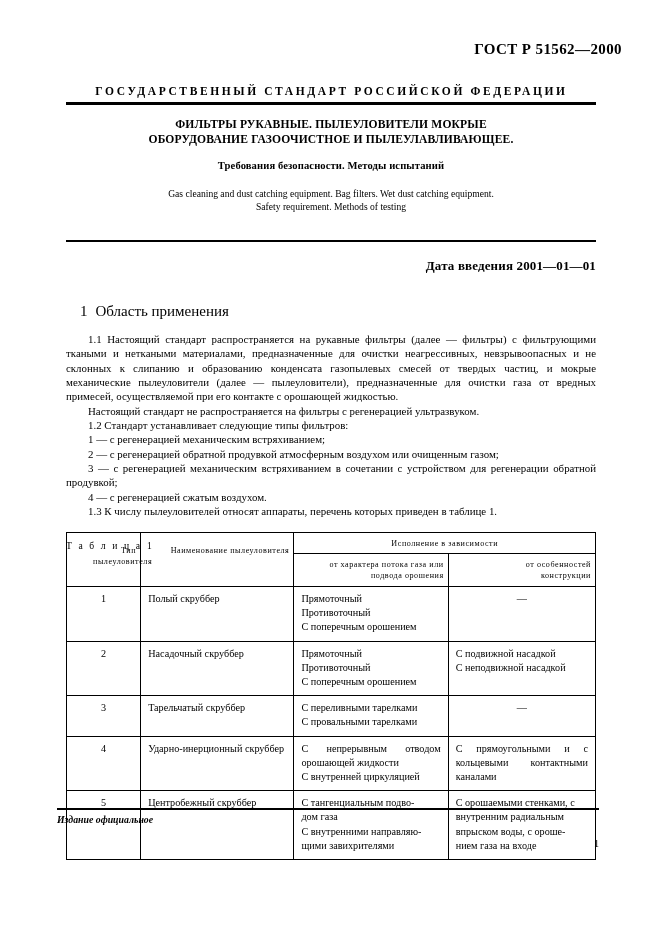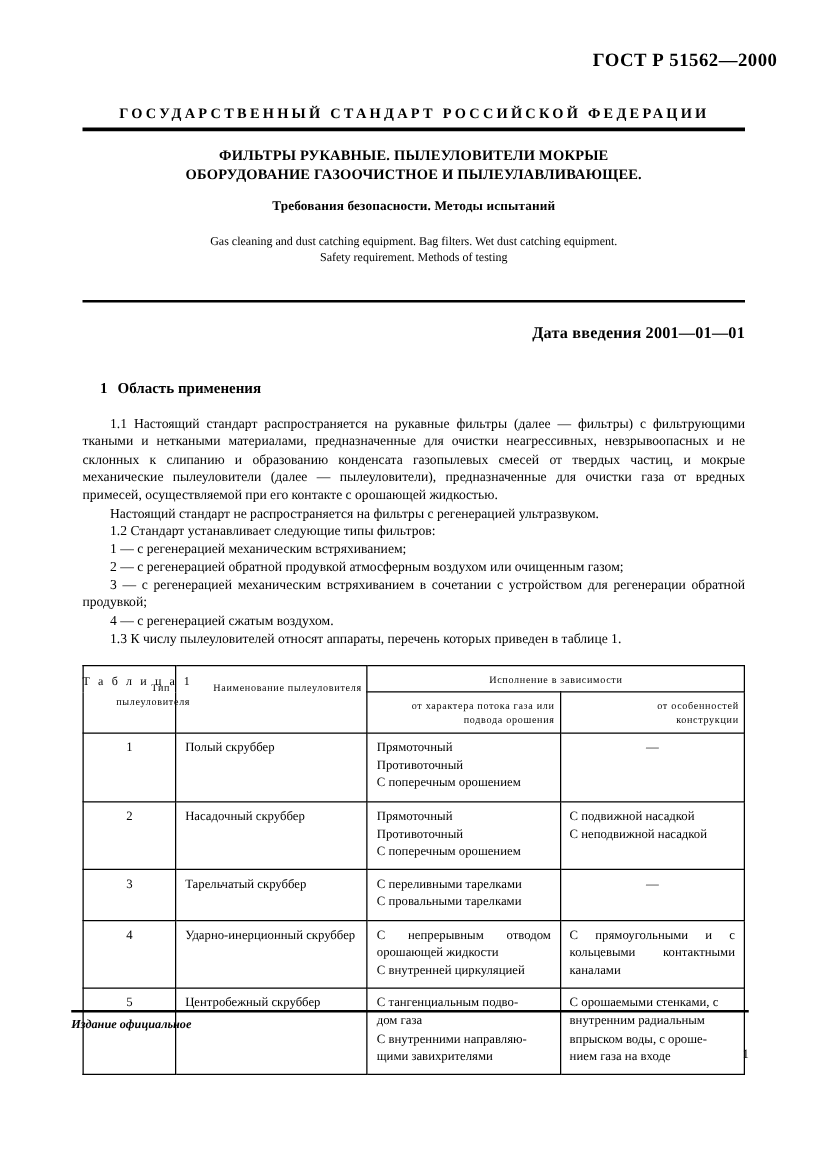--- a/index.html
+++ b/index.html
@@ -97,22 +97,22 @@
     font-weight: bold;
     font-size: 13px;
     letter-spacing: 0.15px;
   }
 
   
   .section-heading {
     position: absolute;
     left: 80px;
     top: 303px;
-    font-weight: bold;
-    font-size: 12px;
+    font-weight: normal;
+    font-size: 15px;
   }
   .section-heading .num { margin-right: 8px; }
 
   .body-text {
     position: absolute;
     left: 66px;
     top: 332px;
     width: 530px;
     font-size: 10.9px;
     line-height: 14.35px;

